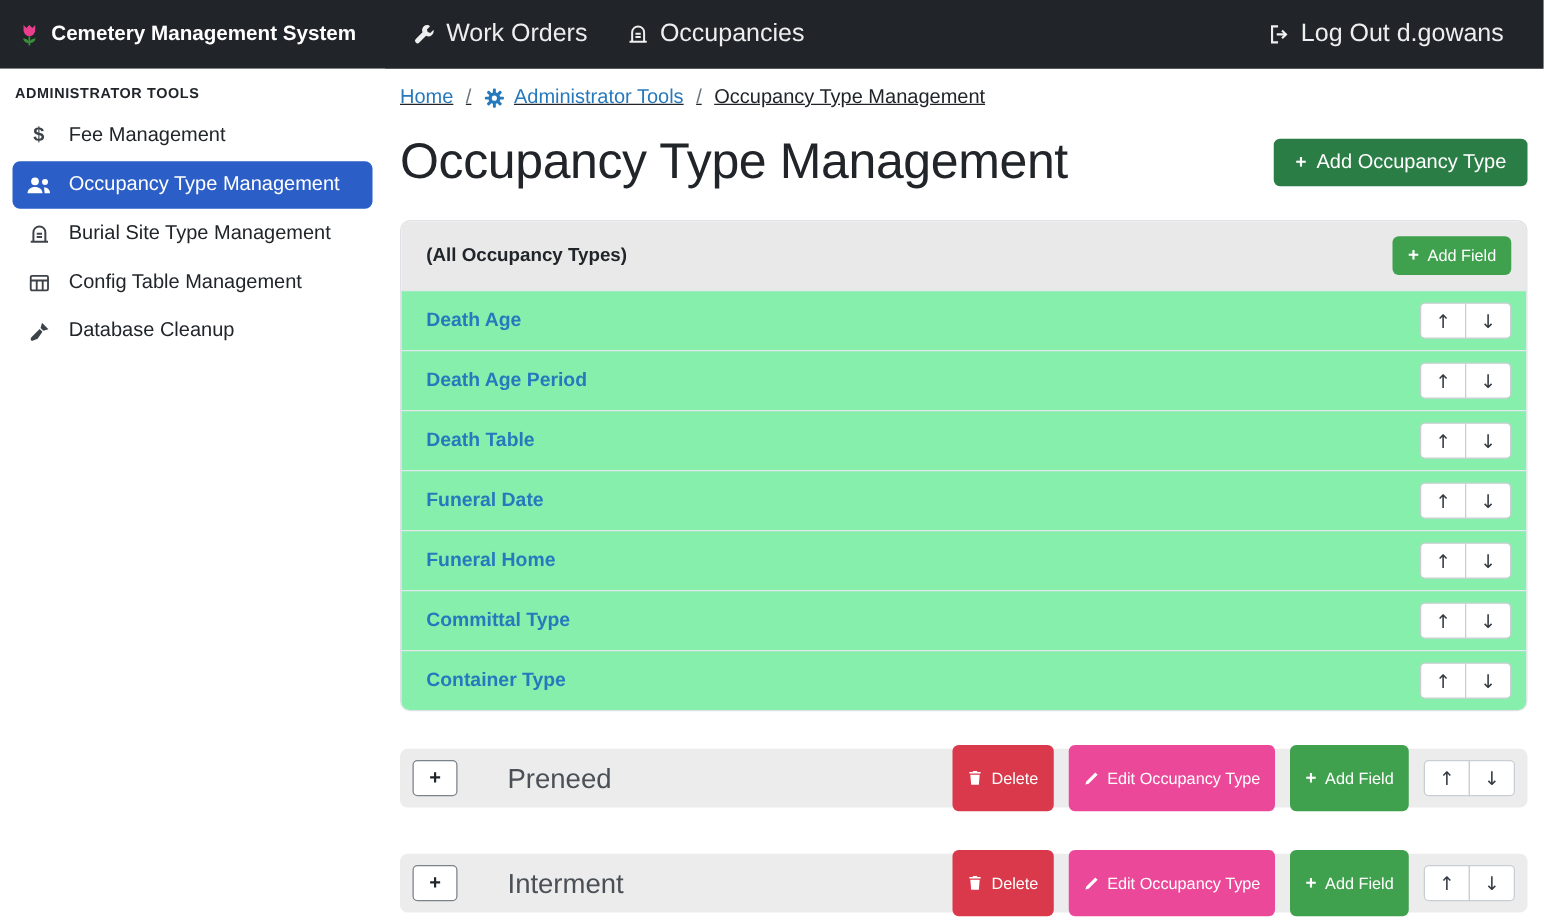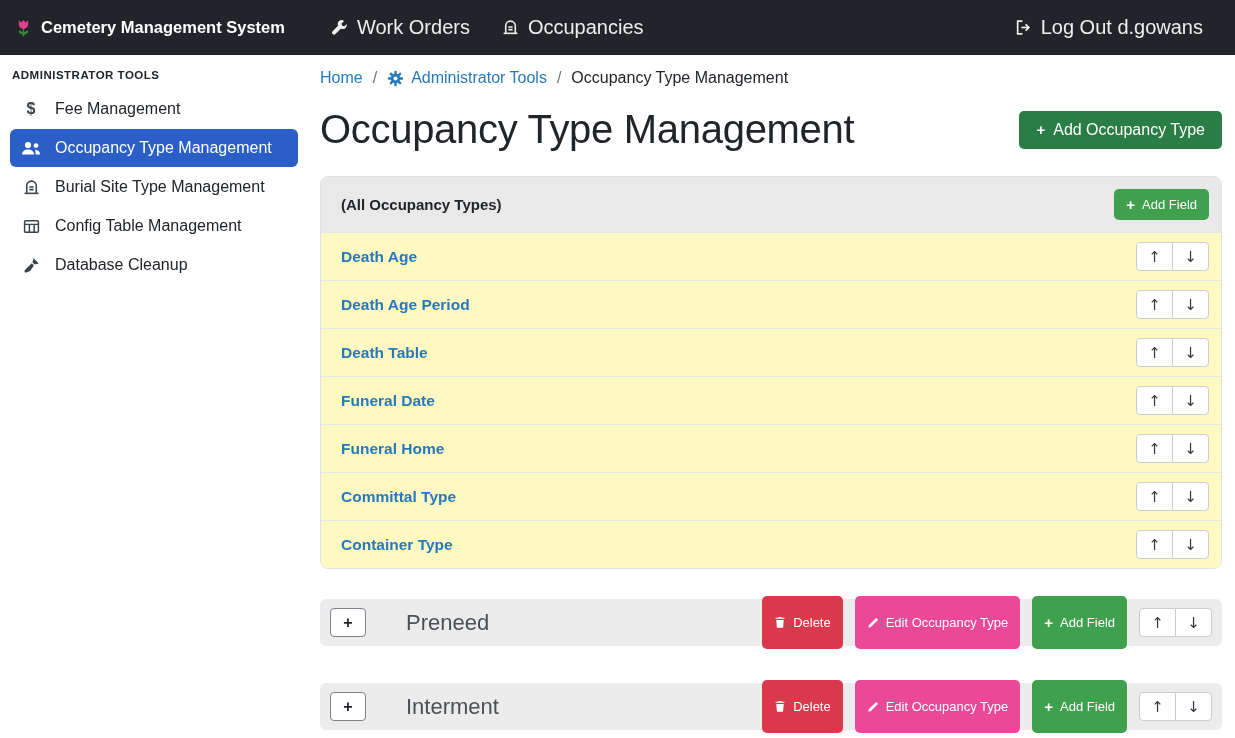--- a/index.html
+++ b/index.html
@@ -32,21 +32,21 @@
     color: #212529; cursor: pointer; }
   .side-item .icon { width: 22px; display: flex; justify-content: center; color: #3d4349;
     font-weight: 700; font-size: 16px; }
   .side-item.active { background: #2b5fc7; color: #fff; }
   .side-item.active .icon { color: #fff; }
 
   
   .main { position: absolute; top: 55px; left: 308px; right: 0; bottom: 0;
     padding: 14px 13px 0 12px; overflow: hidden; }
 
-  .breadcrumb { display: flex; align-items: center; gap: 10px; font-size: 16px; }
+  .breadcrumb { display: flex; align-items: center; gap: 10px; font-size: 16px; text-decoration: underline; }
   .crumb-link { color: #2779bd; cursor: pointer; display: flex; gap: 7px;
     align-items: center; text-decoration: none; }
   .crumb-sep { color: #6c757d; }
   .crumb-current { color: #212529; }
 
   .title-row { display: flex; align-items: center; justify-content: space-between; margin-top: 20px; }
   .page-title { font-size: 40px; font-weight: 500; margin: 0; letter-spacing: -.3px; color: #212529; }
 
   .btn { border: none; border-radius: 5px; color: #fff; display: inline-flex;
     align-items: center; gap: 8px; cursor: pointer; }
@@ -57,21 +57,21 @@
   .btn-red { background: #d9394a; }
   .btn-teal { background: #ec4899; }
 
   
   .card { margin-top: 24px; border: 1px solid #dee2e6; border-radius: 8px; overflow: hidden; }
   .card-header { background: #e9e9e9; padding: 12px 12px 12px 20px; display: flex;
     align-items: center; justify-content: space-between; }
   .card-title { font-size: 15px; font-weight: 700; color: #212529; text-align: center; }
 
   .field-row { display: flex; align-items: center; justify-content: space-between;
-    padding: 9px 12px 9px 20px; border-top: 1px solid #e4e8eb; background: #fef9c3; }
+    padding: 9px 12px 9px 20px; border-top: 1px solid #e4e8eb; background: #86efac; }
   .field-link { color: #2779bd; font-weight: 700; font-size: 15.5px; cursor: pointer; text-decoration: none; }
 
   .arrow-group { display: inline-flex; }
   .arrow-btn { width: 37px; height: 29px; background: #fff; border: 1px solid #c9ced4;
     color: #343a40; font-size: 15px; display: flex; align-items: center;
     justify-content: center; cursor: pointer; padding: 0;
     font-family: "DejaVu Sans", sans-serif; }
   .arrow-btn.first { border-radius: 4px 0 0 4px; }
   .arrow-btn.last { border-radius: 0 4px 4px 0; margin-left: -1px; }
 

